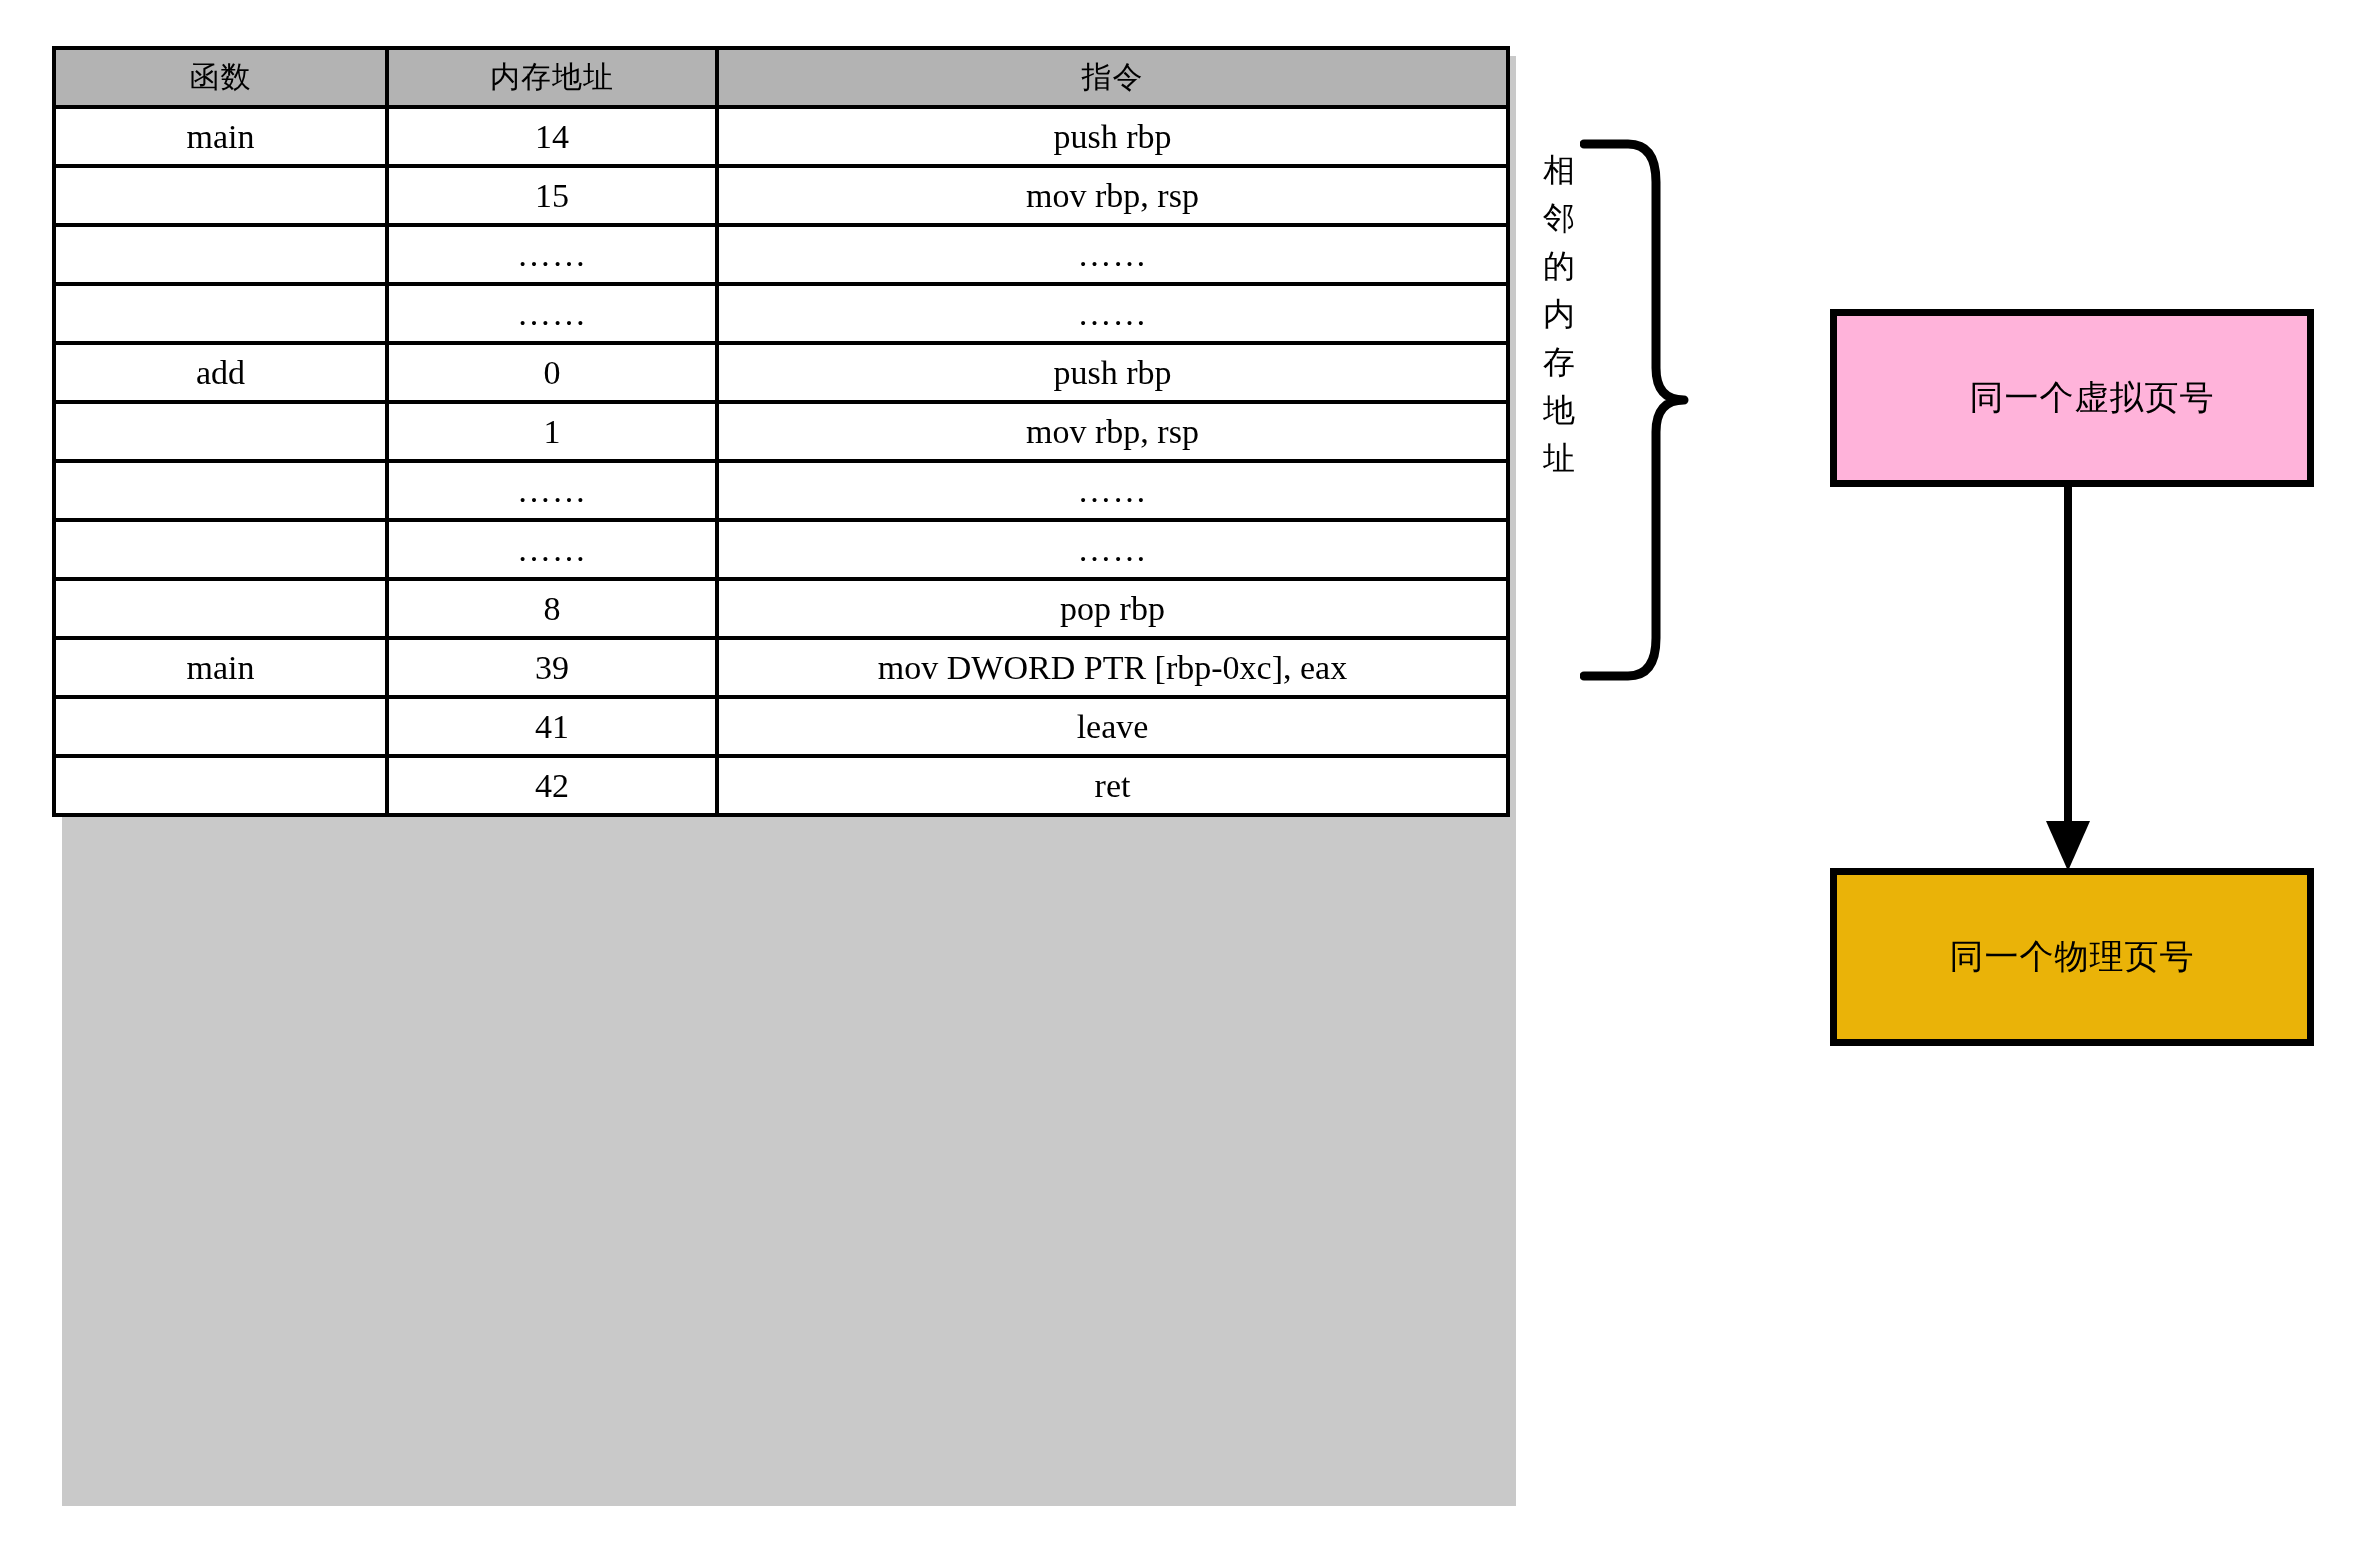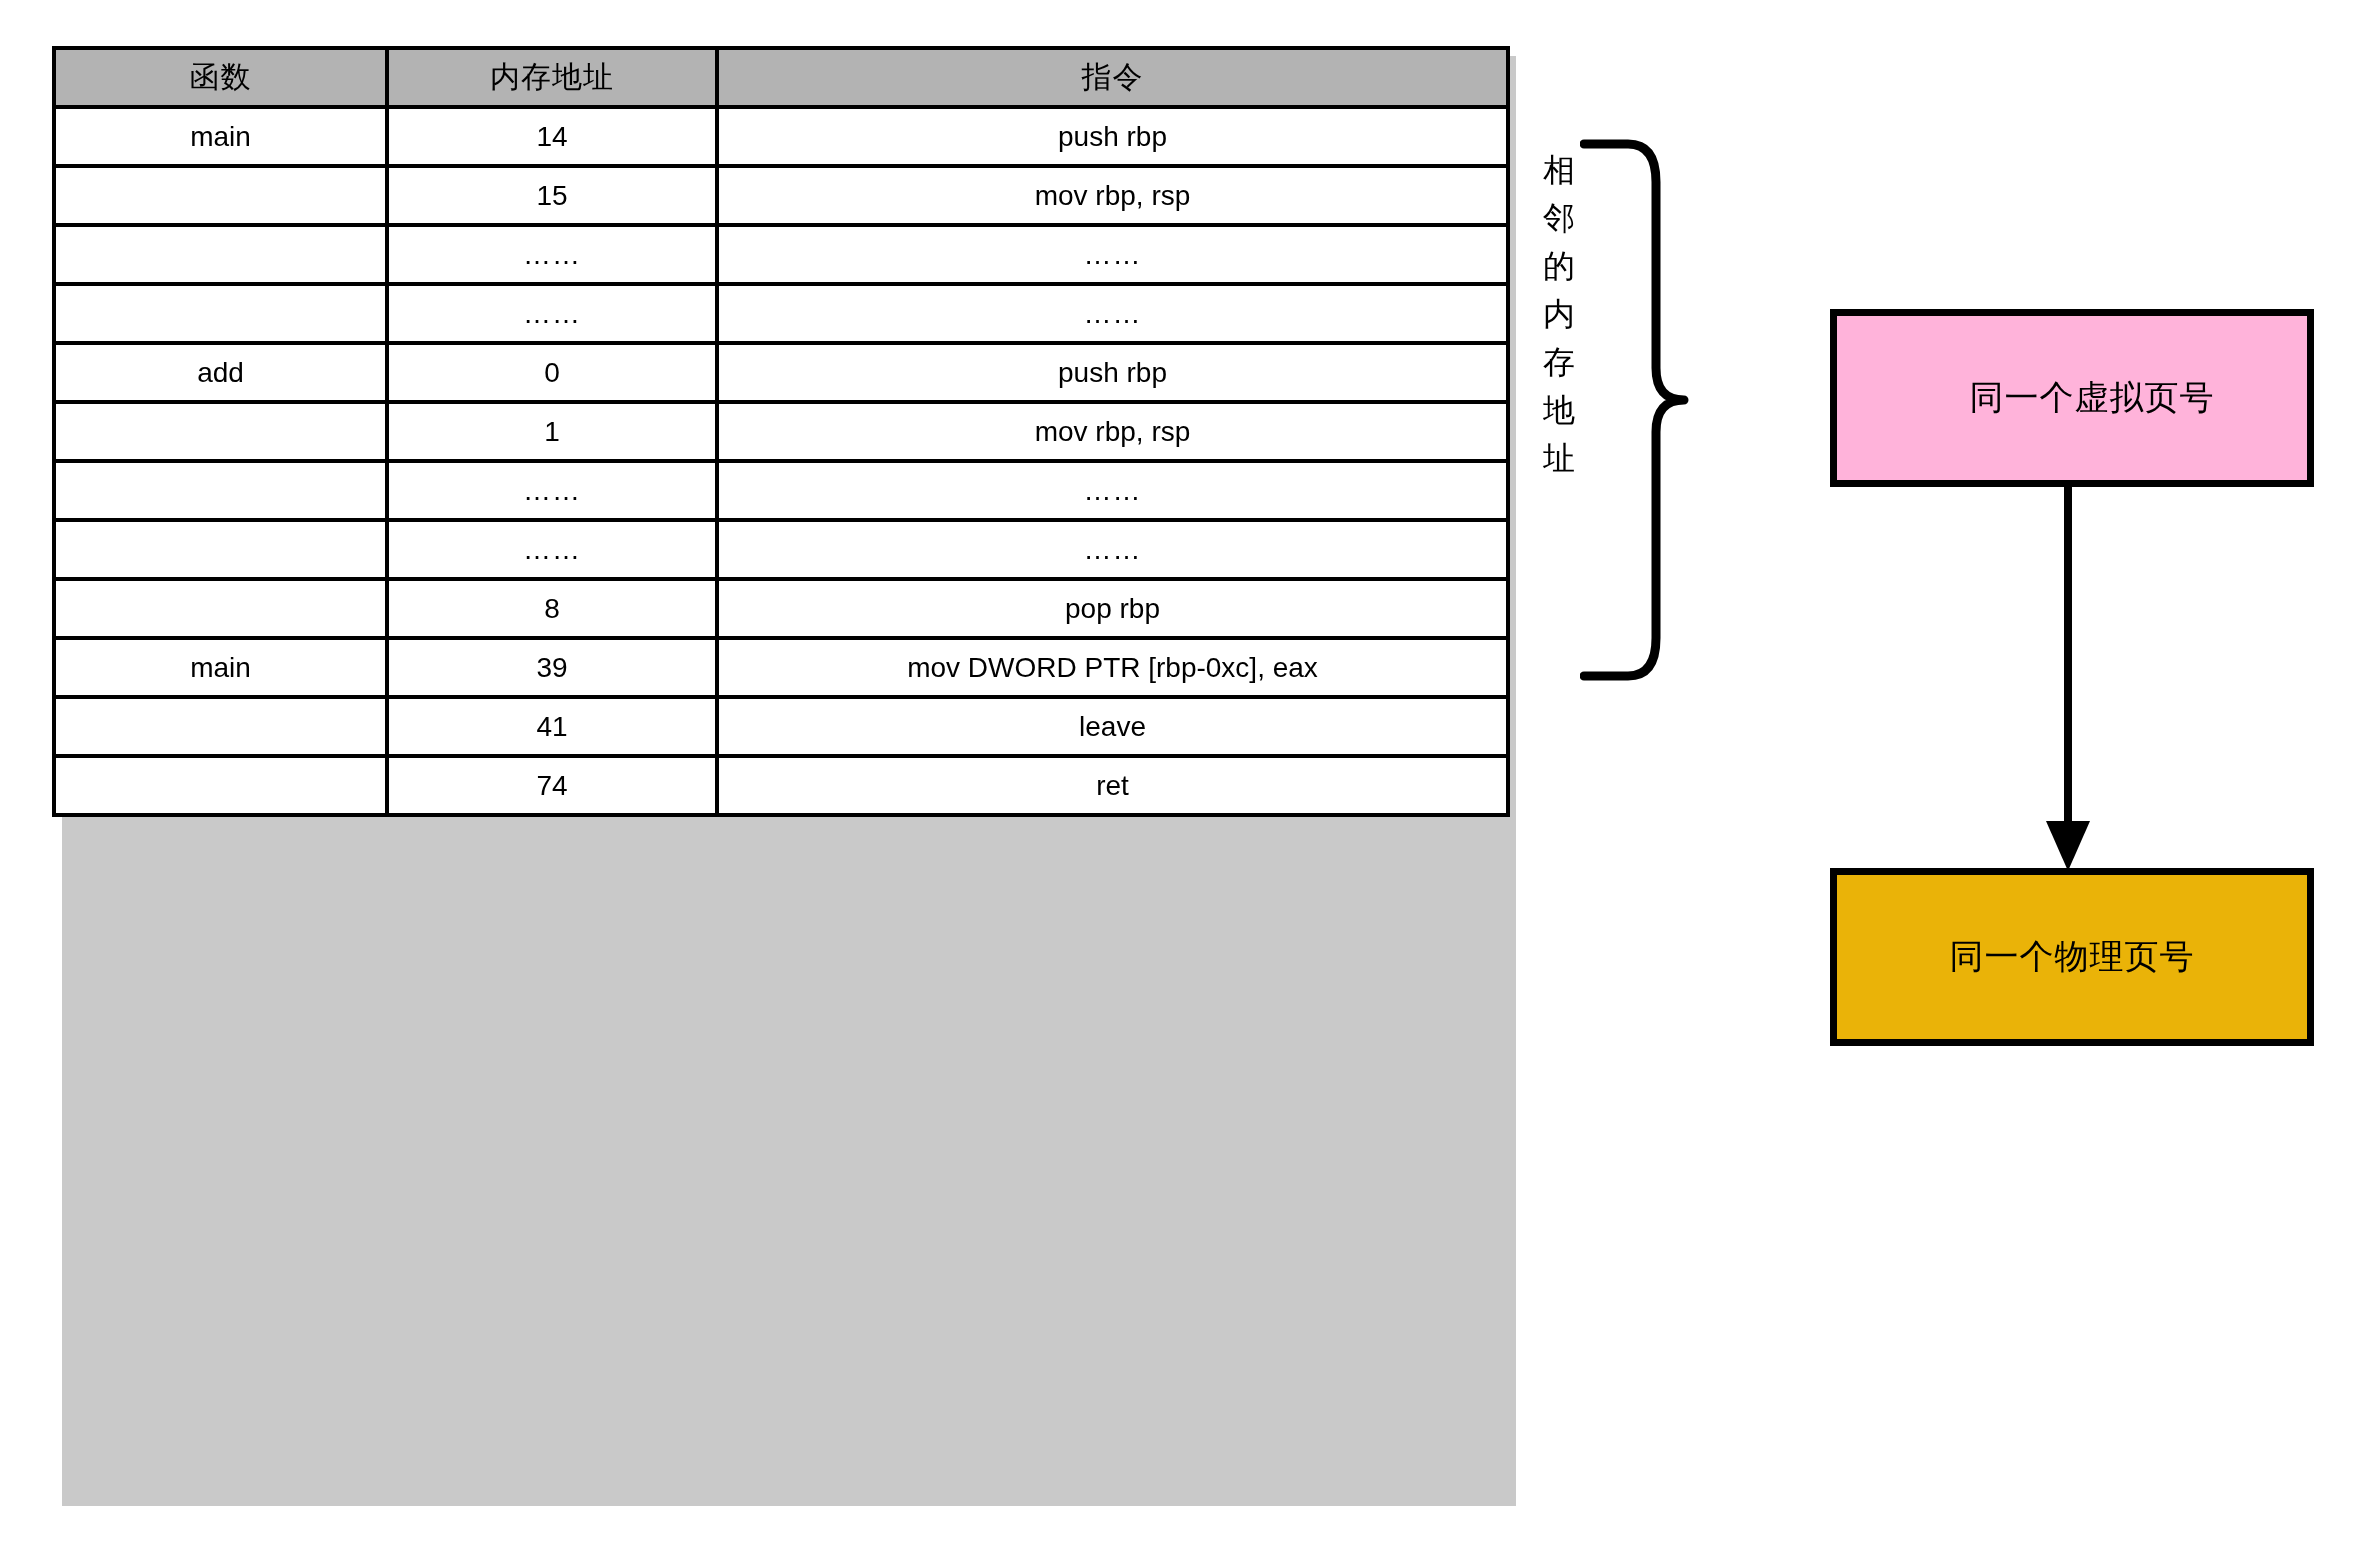--- a/index.html
+++ b/index.html
@@ -54,22 +54,22 @@
   .col-addr  { width: 330px; }
   .col-instr { width: 791px; }
 
   .asm-table thead th {
     background: #b3b3b3;
     font-size: 30px;
     font-family: "Liberation Sans", "DejaVu Sans", sans-serif;
     letter-spacing: 1px;
   }
   .asm-table tbody td {
-    font-size: 28px;
-    font-family: Liberation Sans, sans-serif;
+    font-size: 34px;
+    font-family: Liberation Serif, serif;
   }
   .cell-func   { font-size: 30px; }
   .cell-addr   { font-size: 30px; }
   .cell-instr  { font-size: 30px; white-space: nowrap; }
   .cell-ellipsis { font-size: 26px; letter-spacing: 1px; }
 
   
   .brace-label {
     position: absolute;
     left: 1537px;
@@ -197,21 +197,21 @@
           <td class="cell-addr">39</td>
           <td class="cell-instr">mov DWORD PTR [rbp-0xc],  eax</td>
         </tr>
         <tr>
           <td class="cell-func"></td>
           <td class="cell-addr">41</td>
           <td class="cell-instr">leave</td>
         </tr>
         <tr>
           <td class="cell-func"></td>
-          <td class="cell-addr">74</td>
+          <td class="cell-addr">42</td>
           <td class="cell-instr">ret</td>
         </tr>
       </tbody>
   </table>
 
   <div class="brace-label">
     <span>相</span>
     <span>邻</span>
     <span>的</span>
     <span>内</span>

